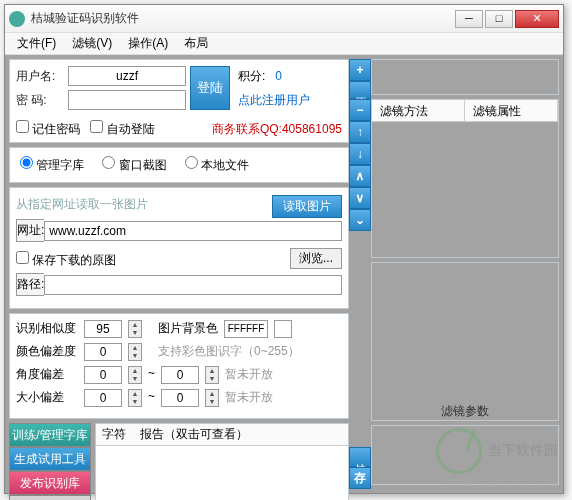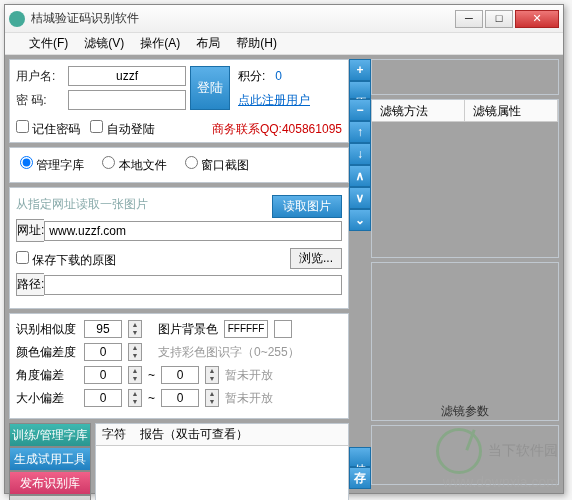--- a/index.html
+++ b/index.html
@@ -3,44 +3,44 @@
 <meta charset="utf-8">
 <style>
 *{box-sizing:border-box;margin:0;padding:0;font-family:"Microsoft YaHei","SimSun",sans-serif;font-size:12px}
 body{background:#f5f5f5;width:572px;height:500px;overflow:hidden;position:relative}
 .window{width:560px;height:490px;background:#a3a3a3;border:1px solid #888;box-shadow:2px 2px 6px rgba(0,0,0,.3);margin:4px}
 .titlebar{height:28px;background:linear-gradient(#fdfdfd,#f0f0f0);border-bottom:1px solid #ddd;display:flex;align-items:center;padding:0 4px}
 .titlebar .icon{width:16px;height:16px;border-radius:50%;background:#4a9;display:inline-block;margin-right:6px}
 .titlebar .title{flex:1;color:#333}
 .winbtn{width:28px;height:18px;border:1px solid #aaa;background:linear-gradient(#fafafa,#e5e5e5);margin-left:2px;text-align:center;line-height:14px;font-size:11px;cursor:pointer}
 .winbtn.close{background:linear-gradient(#e77,#c33);color:#fff;width:44px;border-color:#a22}
-.menubar{height:22px;background:#f7f7f7;border-bottom:1px solid #ddd;display:flex;align-items:center;padding:0 16px}
+.menubar{height:22px;background:#f7f7f7;border-bottom:1px solid #ddd;display:flex;align-items:center;padding:0 4px}
 .menuitem{padding:2px 8px;cursor:pointer}
 .content{padding:4px;display:flex;height:calc(100% - 50px)}
 .leftcol{width:340px;display:flex;flex-direction:column}
 .midcol{width:22px;display:flex;flex-direction:column}
 .rightcol{flex:1;display:flex;flex-direction:column}
 .panel{border:1px solid #c0c8d0;background:#fff;margin-bottom:4px}
 .loginbox{padding:6px;display:grid;grid-template-columns:48px 118px 44px auto;gap:4px 4px;align-items:center}
 .label{text-align:left;color:#222}
 input[type=text],input[type=password]{height:20px;border:1px solid #999;padding:0 4px;width:100%}
 .bluebtn{background:linear-gradient(#5bb0e8,#2787c7);color:#fff;border:1px solid #1a6fa8;height:44px;width:40px;cursor:pointer;font-size:13px;display:flex;align-items:center;justify-content:center}
-.link{color:#06c;text-decoration:underline;cursor:pointer}
+.link{color:#06c;cursor:pointer}
 .red{color:#c00}
 .cbrow{display:flex;gap:10px;padding:4px 6px;align-items:center}
 .radiorow{display:flex;gap:18px;padding:8px 10px;align-items:center}
 .dlpanel{padding:6px}
 .hint{color:#8aa;margin:2px 0 6px}
 .urlrow{display:flex;align-items:center;gap:0;margin-bottom:6px}
 .urlrow .lab{border:1px solid #999;border-right:none;padding:2px 0;background:#f5f5f5}
 .urlrow input{flex:1}
 .readbtn{background:linear-gradient(#5bb0e8,#2787c7);color:#fff;border:1px solid #1a6fa8;padding:2px 10px;cursor:pointer;float:right}
 .browsebtn{border:1px solid #999;background:#f0f0f0;padding:1px 8px;cursor:pointer}
 .settings{padding:6px}
-.srow{display:flex;align-items:center;gap:6px;margin-bottom:5px}
+.srow{display:flex;align-items:flex-start;gap:6px;margin-bottom:5px}
 .srow .sl{width:62px}
 .numin{width:38px;height:18px;border:1px solid #999;text-align:center}
 .spin{width:14px;height:18px;border:1px solid #999;background:#eee;display:inline-flex;flex-direction:column}
 .spin b{flex:1;font-size:7px;text-align:center;line-height:8px;cursor:pointer;color:#555}
 .gray{color:#999}
 .colorbox{width:44px;height:18px;border:1px solid #999;text-align:center;line-height:16px;font-size:10px}
 .swatch{width:18px;height:18px;border:1px solid #999;background:#fff}
 .btnstack{display:flex;flex-direction:column;width:82px}
 .sbtn{height:24px;border:1px solid #888;color:#fff;cursor:pointer;font-size:12px;display:flex;align-items:center;justify-content:center}
 .sbtn.teal{background:linear-gradient(#3db8b0,#2a9690)}
@@ -71,21 +71,20 @@
     <span class="title">桔城验证码识别软件</span>
     <div class="winbtn">─</div>
     <div class="winbtn">□</div>
     <div class="winbtn close">✕</div>
   </div>
   <div class="menubar">
     <div class="menuitem">文件(F)</div>
     <div class="menuitem">滤镜(V)</div>
     <div class="menuitem">操作(A)</div>
     <div class="menuitem">布局</div>
-    <div class="menuitem">帮助(H)</div>
   </div>
   <div class="content">
     <div class="leftcol">
       <div class="panel">
         <div class="loginbox">
           <div class="label">用户名:</div>
           <input type="text" style="text-align: center;" value="uzzf">
           <div class="bluebtn" style="grid-row:span 2">登陆</div>
           <div><span>积分:</span>&nbsp;&nbsp;&nbsp;<span style="color:#06c">0</span></div>
           <div class="label">密   码:</div>
@@ -95,22 +94,22 @@
         <div class="cbrow">
           <label><input type="checkbox" style=""> <span>记住密码</span></label>
           <label><input type="checkbox" style=""> <span>自动登陆</span></label>
           <span class="red" style="margin-left:auto">商务联系QQ:405861095</span>
         </div>
       </div>
 
       <div class="panel">
         <div class="radiorow">
           <label><input type="radio" name="src" checked="" style=""> <span>管理字库</span></label>
+          <label><input type="radio" name="src" style=""> <span>窗口截图</span></label>
           <label><input type="radio" name="src" style=""> <span>本地文件</span></label>
-          <label><input type="radio" name="src" style=""> <span>窗口截图</span></label>
         </div>
       </div>
 
       <div class="panel dlpanel">
         <div style="display:flex;align-items:center">
             <div class="hint">从指定网址读取一张图片</div>
         <button class="readbtn" style="margin-left:auto">读取图片</button>
           </div>
         <div class="urlrow">
           <span class="lab">网址:</span>

